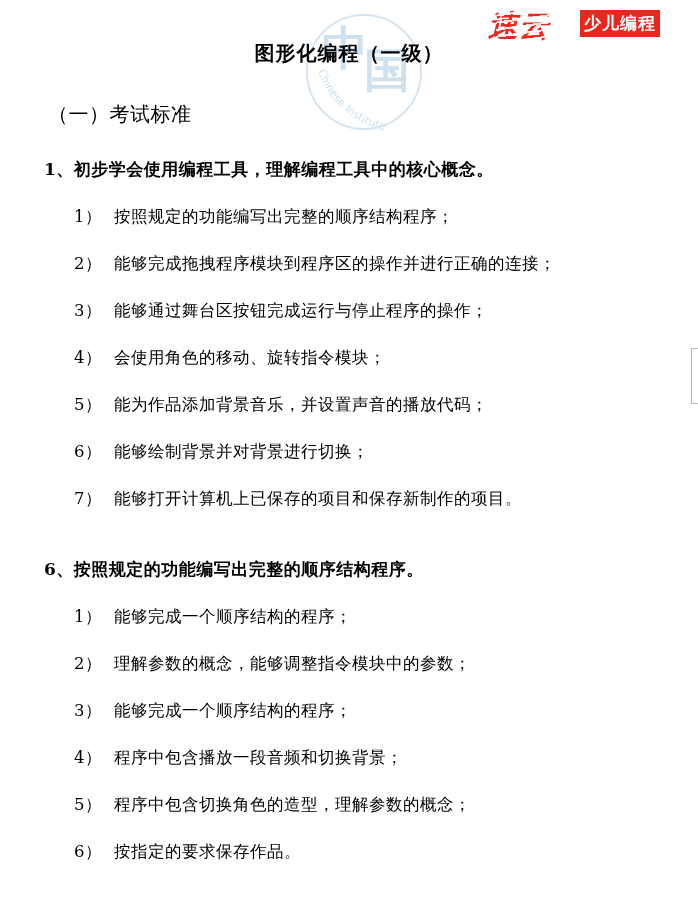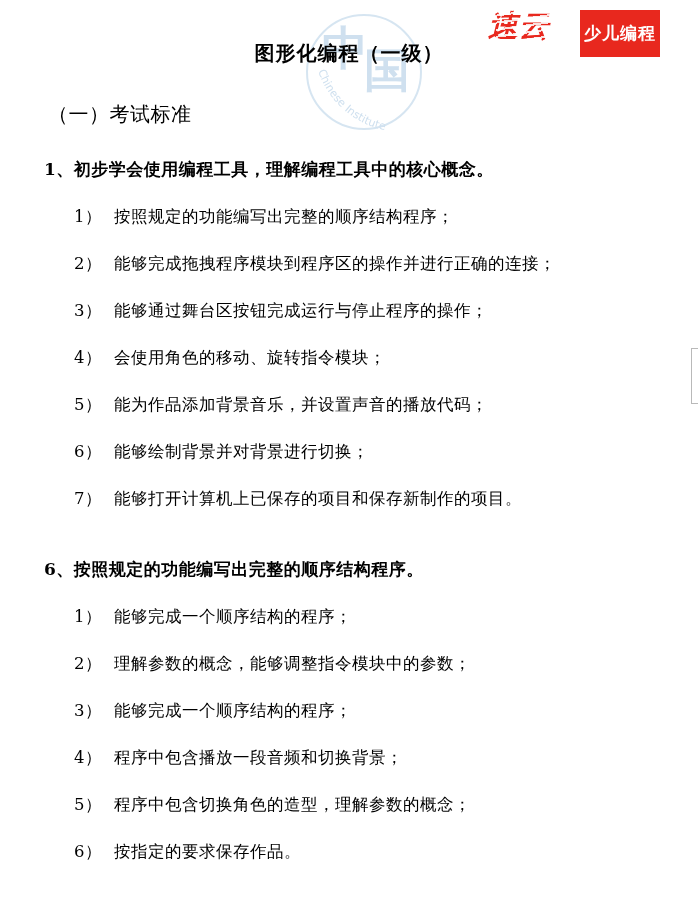--- a/index.html
+++ b/index.html
@@ -85,21 +85,21 @@
   }
   .brand-logo .brand-sub {
     position: absolute;
     left: 92px;
     top: 4px;
     font-family: "DejaVu Sans", "Liberation Sans", sans-serif;
     font-size: 17px;
     font-weight: bold;
     color: #ffffff;
     background: #e8281e;
-    padding: 12px 4px;
+    padding: 2px 4px;
     letter-spacing: 1px;
     white-space: nowrap;
   }
   .brand-logo .brand-stripe {
     position: absolute;
     left: 8px;
     top: 3px;
     width: 78px;
     height: 30px;
     background: repeating-linear-gradient(

